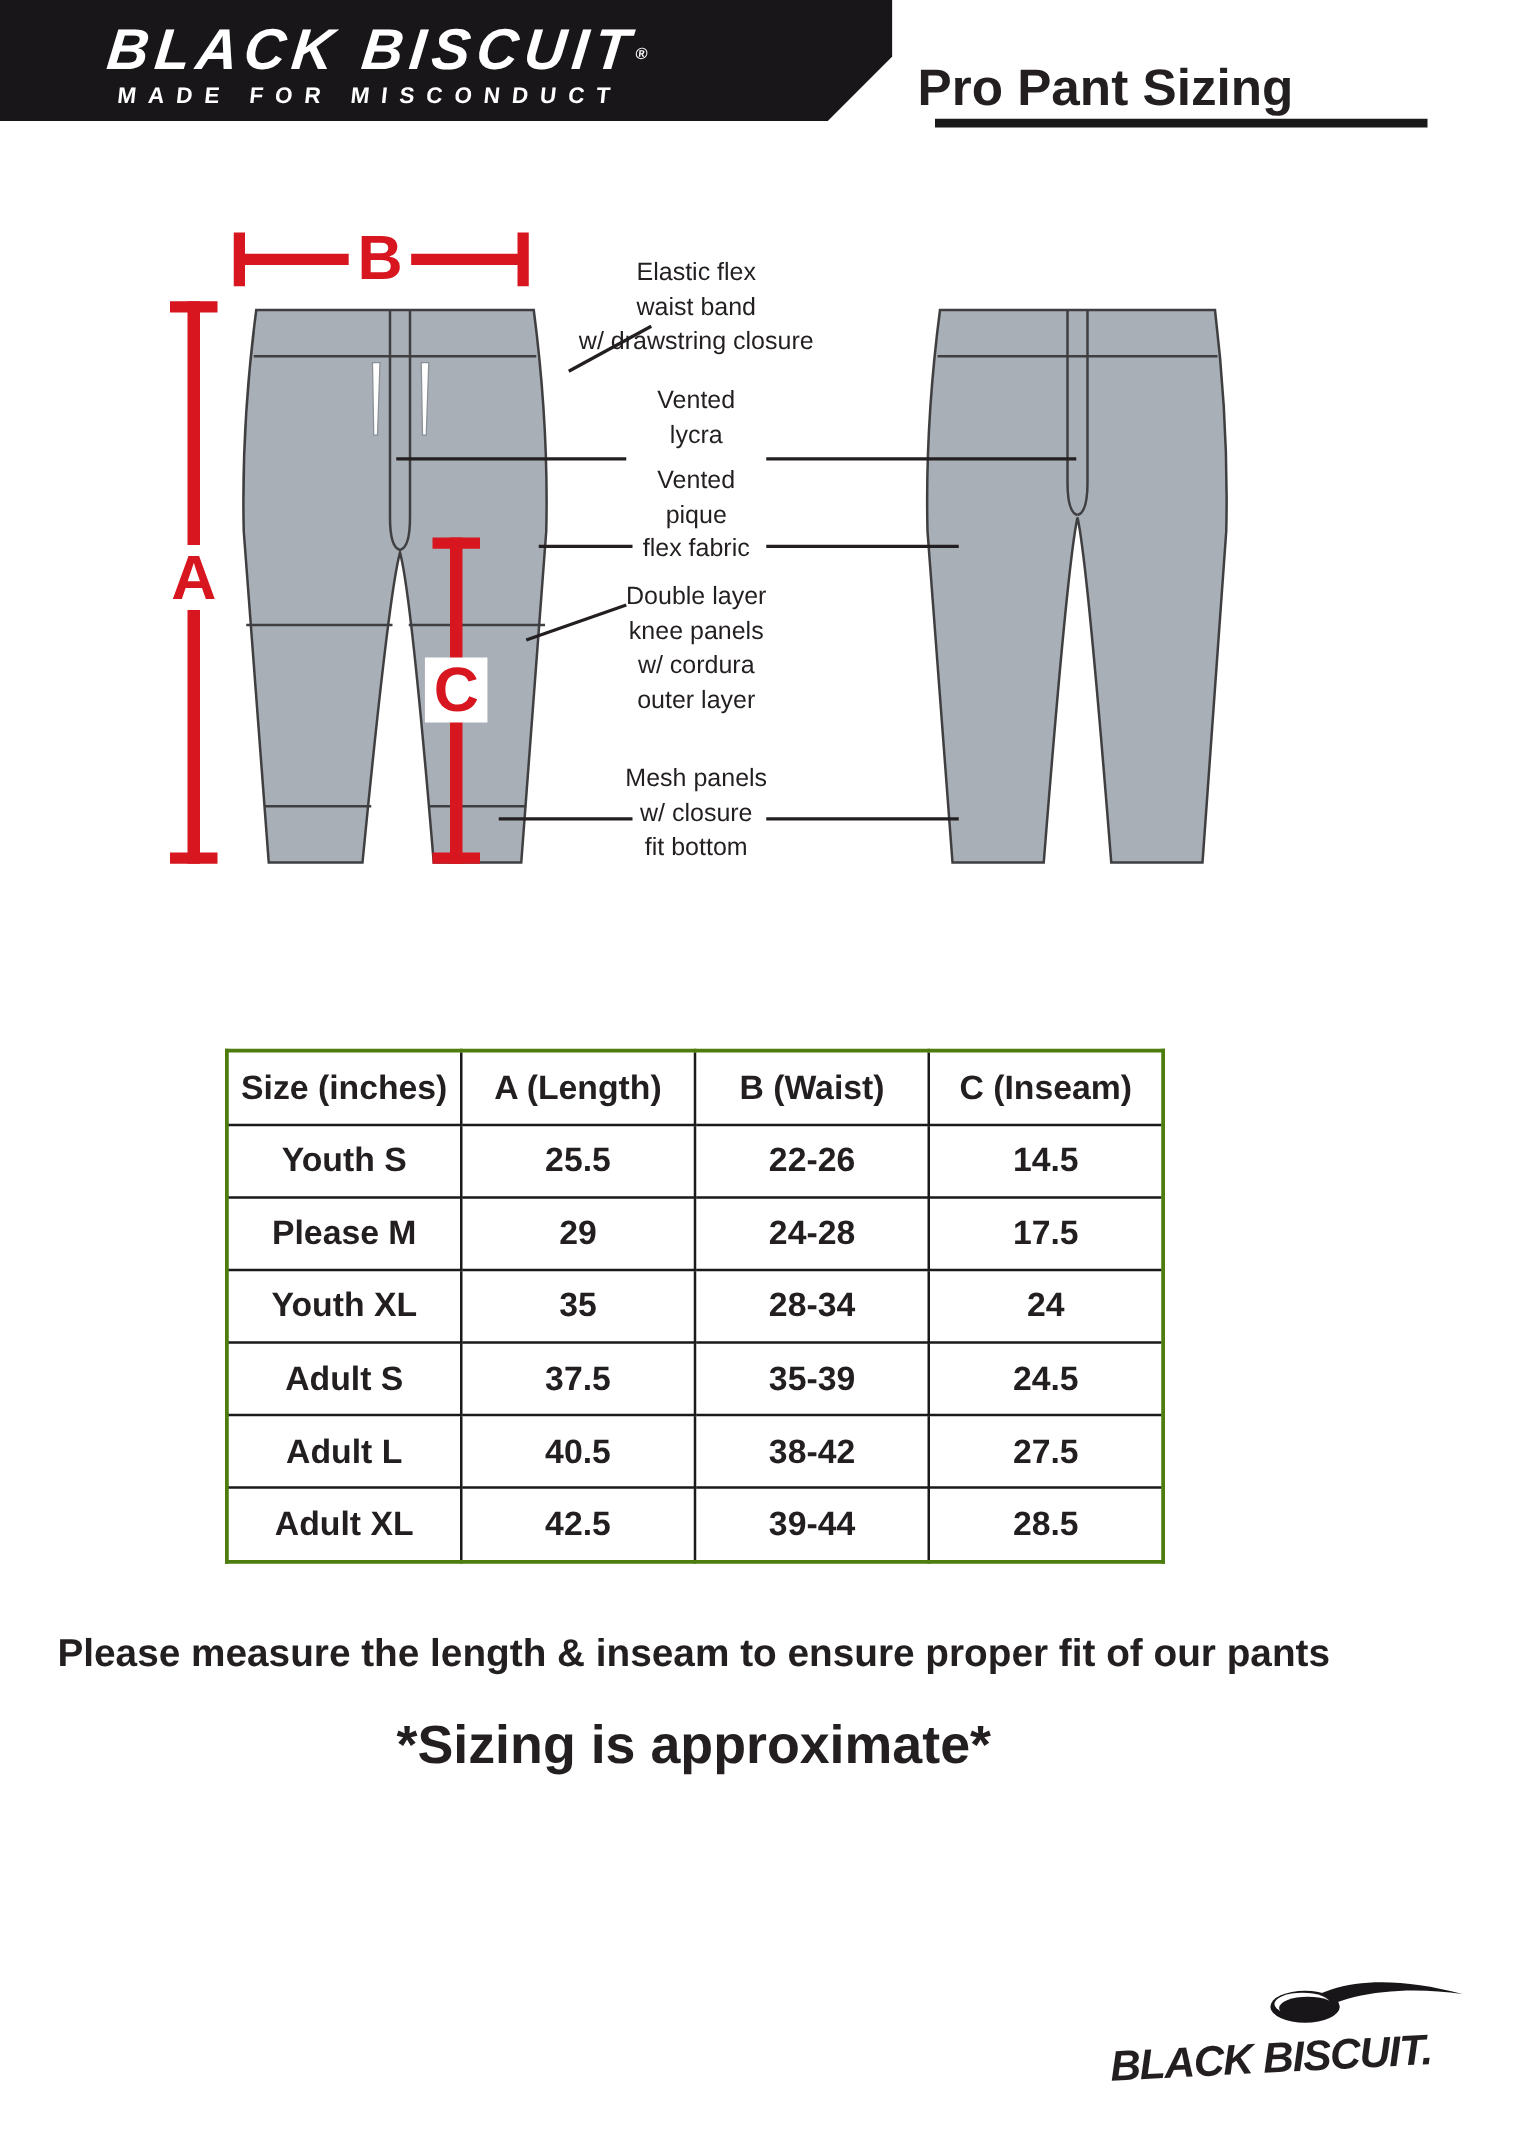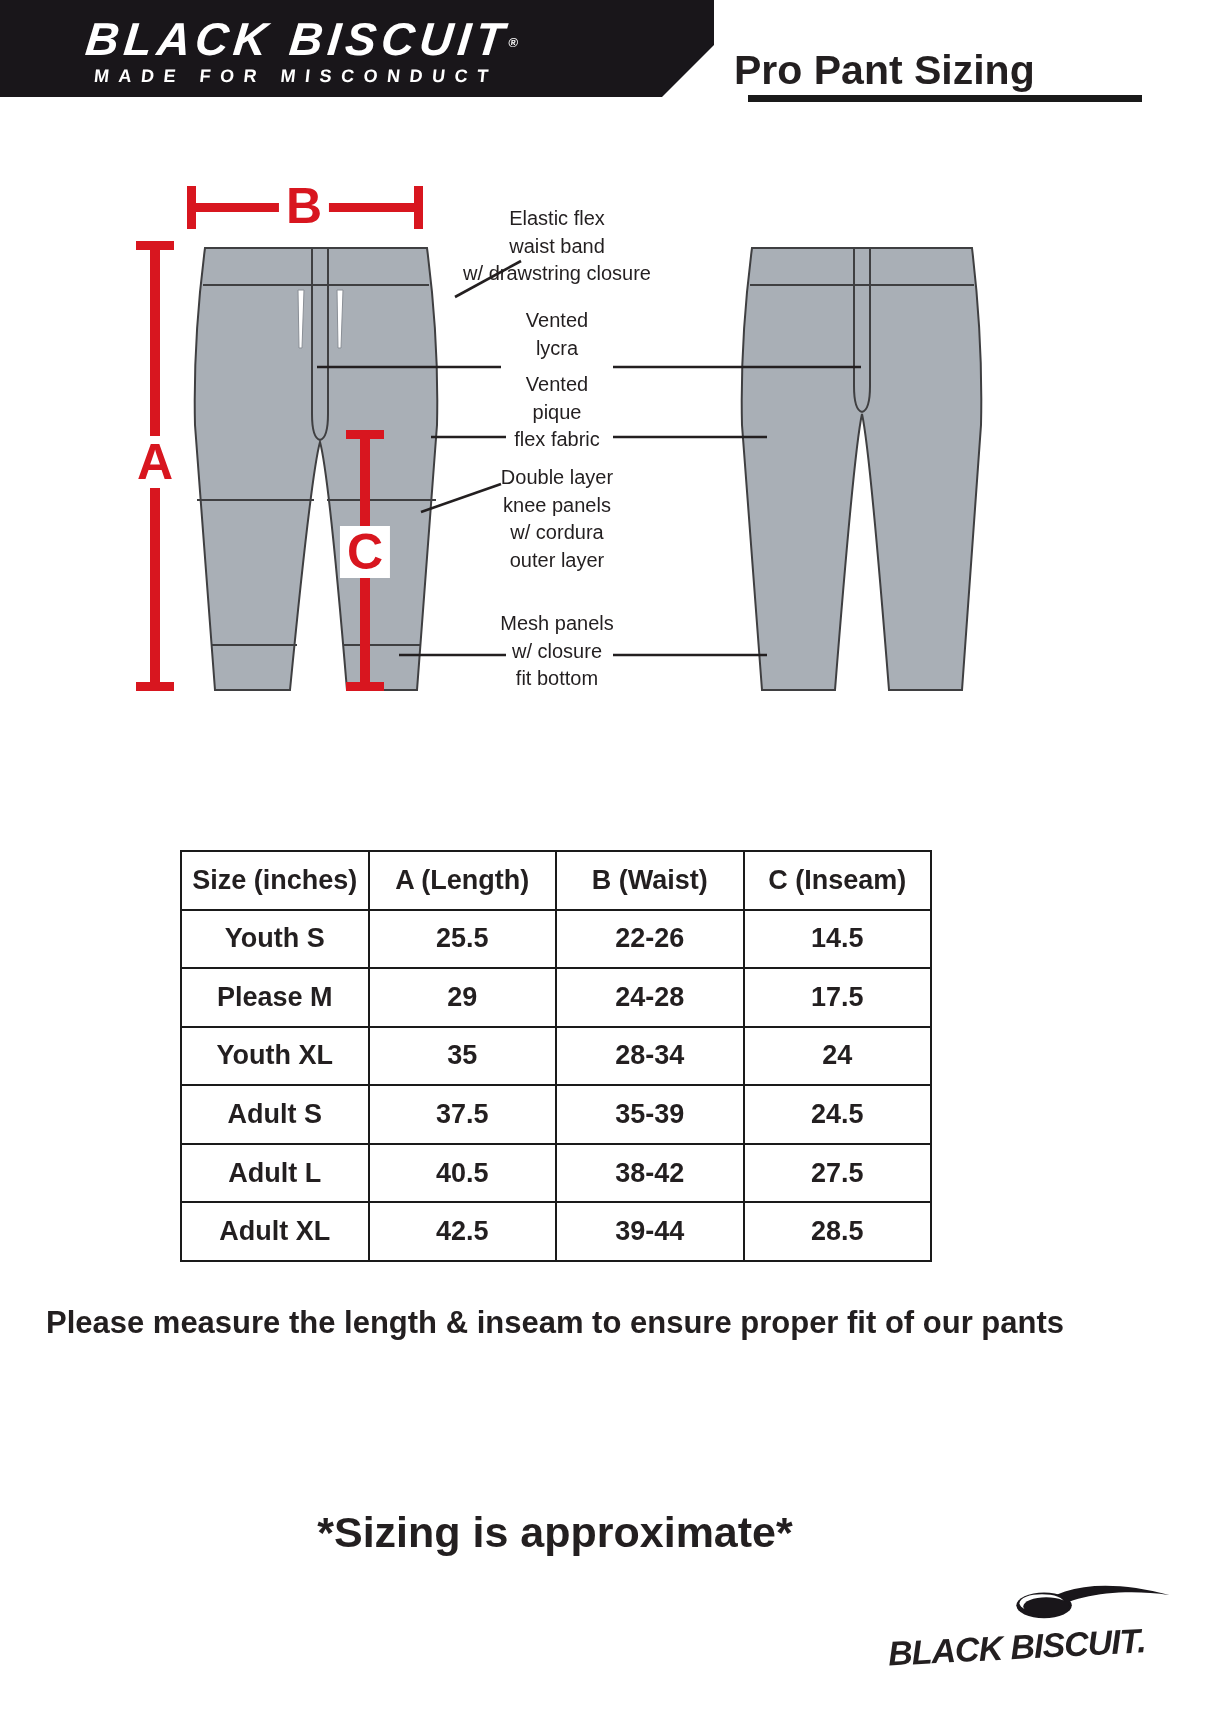--- a/index.html
+++ b/index.html
@@ -22,27 +22,27 @@
   .diagram-svg{position:absolute;left:0;top:0;width:1214px;height:740px;}
   .m-letter{position:absolute;transform:translate(-50%,-50%);color:#d8161f;font-weight:bold;
             font-size:50px;line-height:1;background:#ffffff;padding:1px 7px;}
   .callout{position:absolute;text-align:center;font-size:20px;line-height:27.5px;color:#231f20;}
   .callout span{display:block;}
 
   
   .size-table{position:absolute;left:180px;top:839px;width:752px;height:412px;
               border-collapse:collapse;text-align:center;font-size:27px;table-layout:fixed;}
   .size-table th,.size-table td{border:2.5px solid #1a1a1a;padding:0;font-weight:bold;}
-  .size-table{border:1px solid #4d7c0f;margin-top:11px;}
+  .size-table{border:3px solid #4d7c0f;}
   .size-table th{font-weight:bold;font-size:27px;}
 
   
   .note{position:absolute;left:0;top:1305px;width:1110px;text-align:center;
         font-size:31px;font-weight:bold;white-space:nowrap;}
-  .approx{position:absolute;left:0;top:1508px;width:1110px;text-align:center;
+  .approx{position:absolute;left:0;top:1372px;width:1110px;text-align:center;
           font-size:43px;font-weight:bold;}
 
   
   .footer-logo{position:absolute;left:888px;top:1576px;width:330px;}
   .puck-icon{display:block;margin-left:118px;width:170px;height:48px;}
   .footer-brand{display:block;margin-top:2px;font-size:34px;font-weight:bold;font-style:italic;
                 letter-spacing:-1px;transform:rotate(-3deg);white-space:nowrap;}
 </style>
 </head>
 <body>

